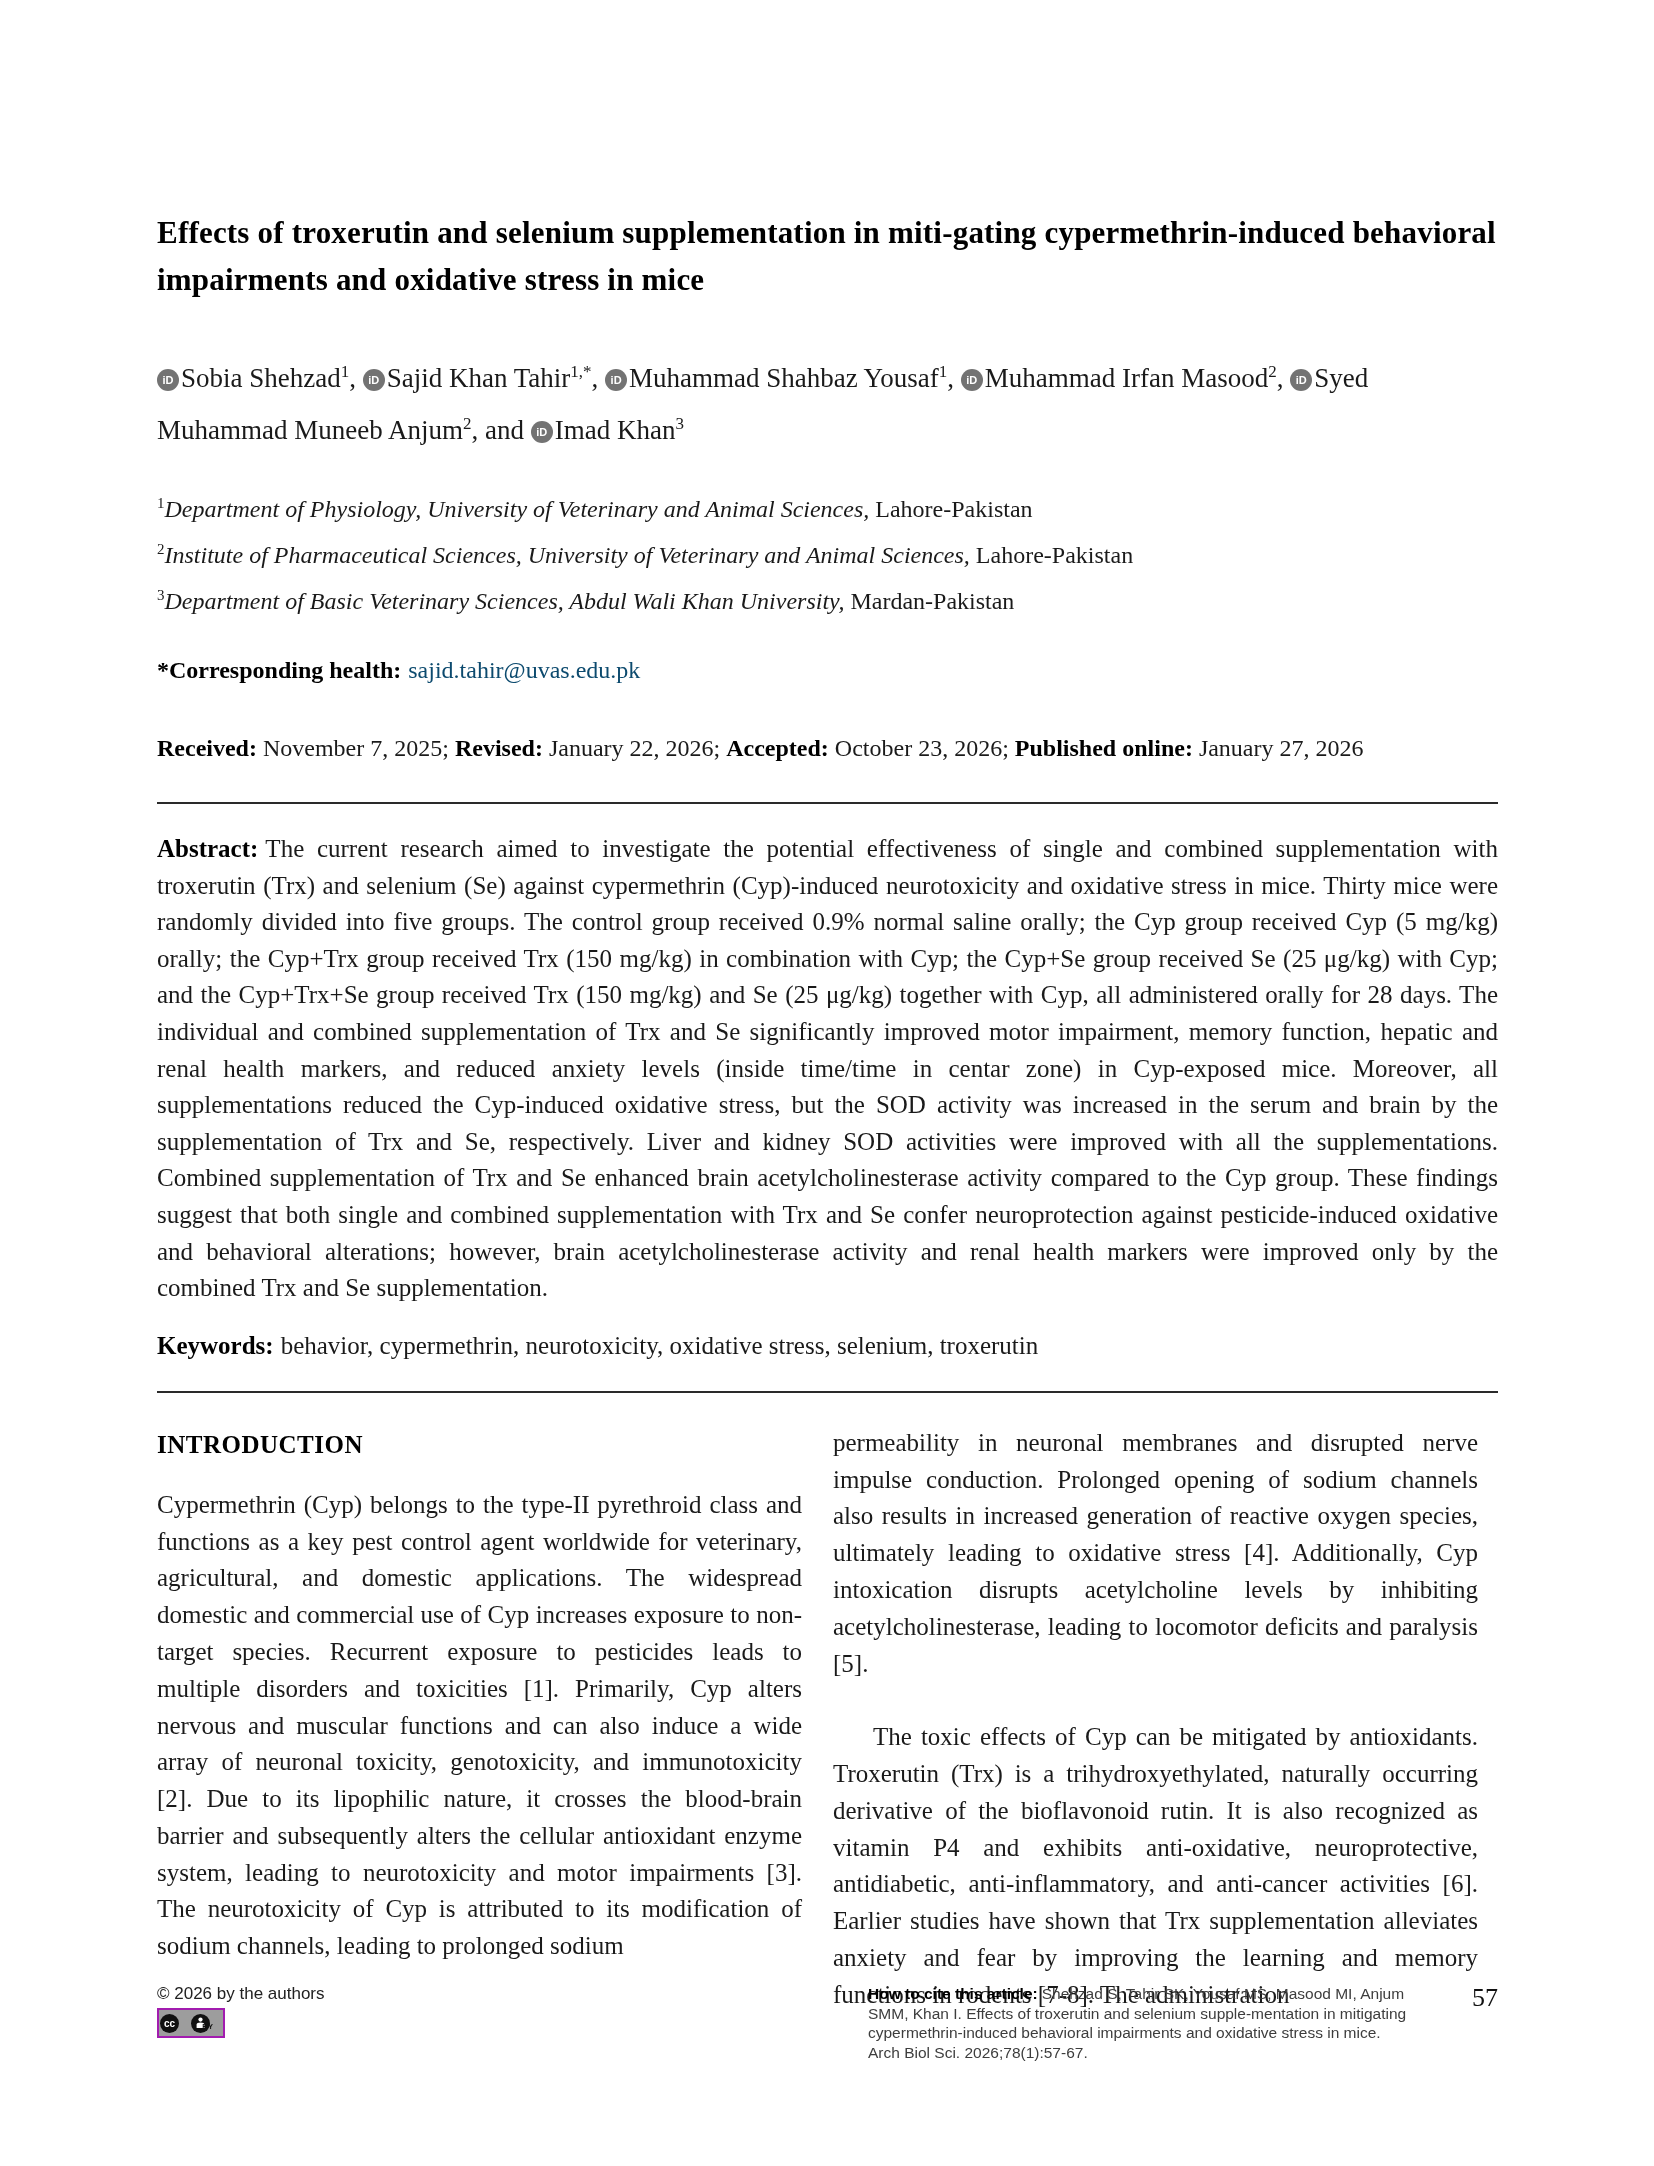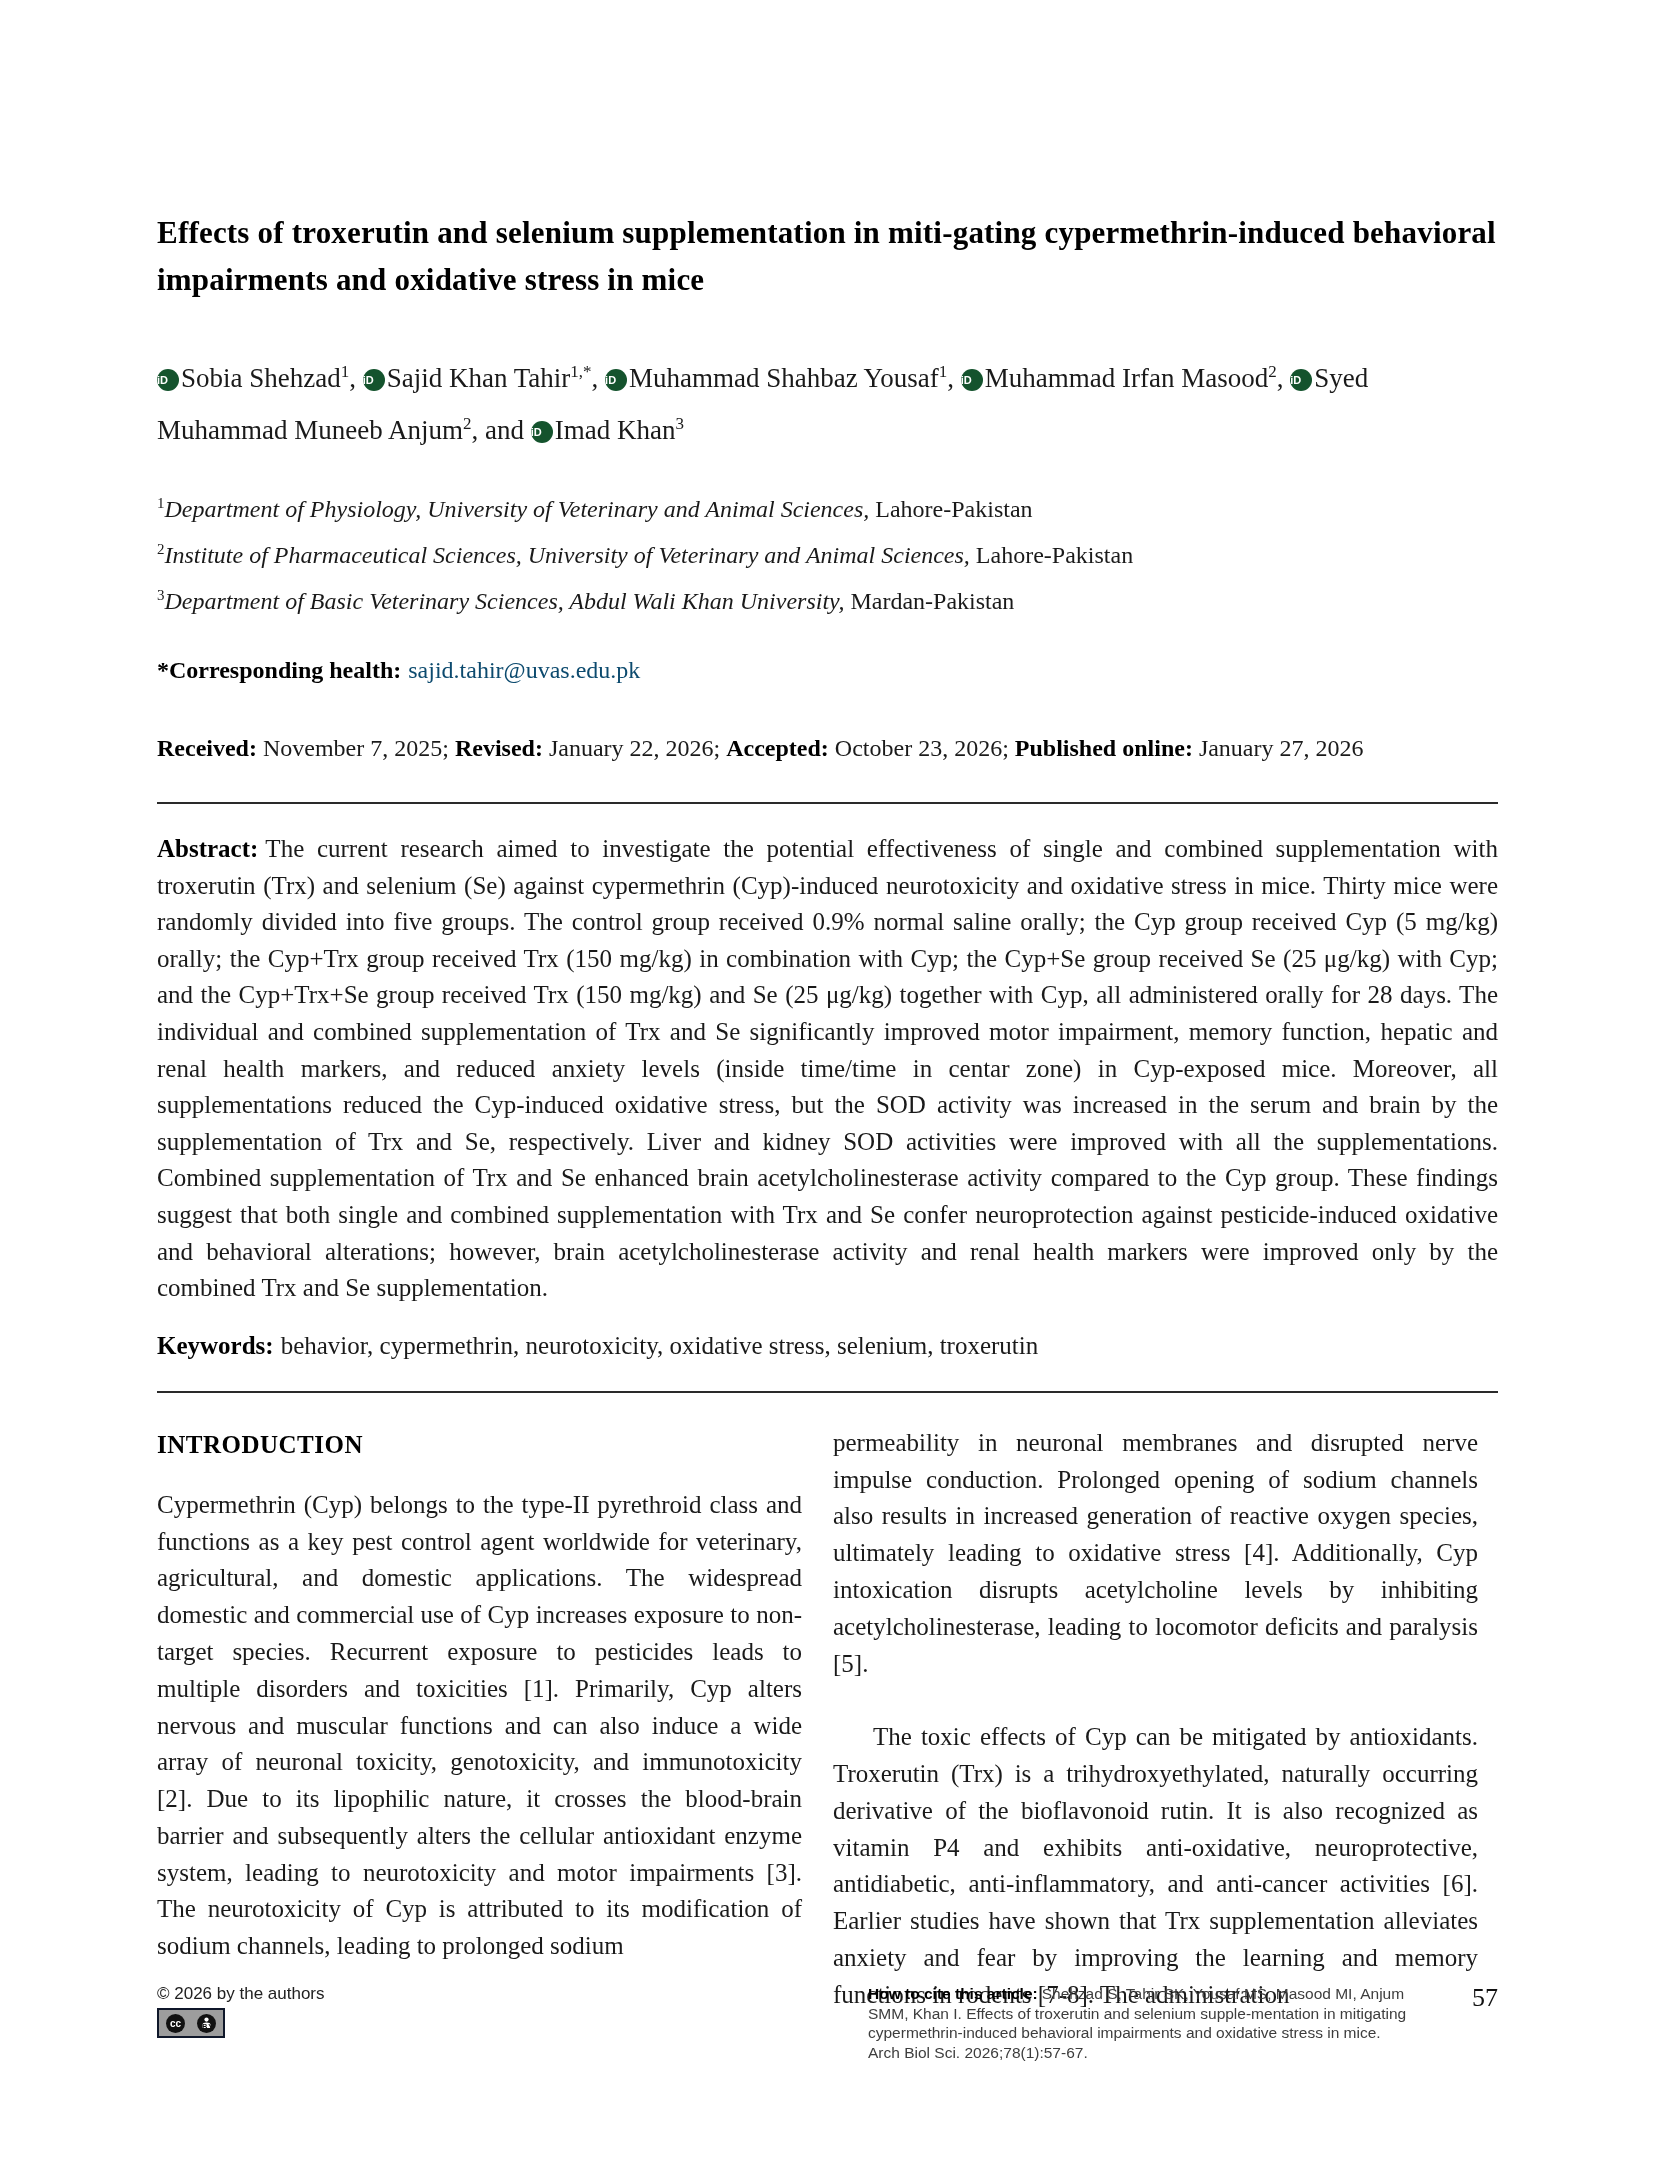--- a/index.html
+++ b/index.html
@@ -13,21 +13,21 @@
   .meta-row { display:flex; justify-content:space-between; font-size:21px; line-height:24px; }
   .doi { color:#1a1a1a; text-decoration:none; }
   h1.title {
     margin:54px 0 0 0; font-size:31px; line-height:47px; font-weight:bold; color:#000;
     letter-spacing:0.2px;
   }
   .authors { margin-top:46px; font-size:27px; line-height:45px; }
   .authors sup { font-size:17px; }
   .orcid {
     display:inline-block; width:22px; height:22px; border-radius:50%;
-    background:#14532d; color:#fff; 
+    background:#737373; color:#fff; text-align:center;
     font-family:"Liberation Sans","DejaVu Sans",sans-serif;
     font-size:11px; font-weight:bold; line-height:22px; vertical-align:3px; margin-right:2px;
   }
   .affiliations { margin-top:30px; font-size:24px; }
   .affil-line { line-height:40px; }
   .affil-line sup { font-size:15px; }
   .affil-it { font-style:italic; }
   .corresponding { margin:34px 0 0 0; font-size:24px; line-height:30px; }
   .corresponding b, .dates b, .abstract b, .keywords b, .cite-label { color:#000; }
   .corresponding .email { margin-left:7px; color:#0c4a6e; text-decoration:none; }
@@ -45,22 +45,22 @@
   }
   .col p { margin:0; font-size:25px; line-height:36.8px; text-align:justify; }
   .col p.indent { text-indent:40px; margin-top:37px; }
   .footer { position:absolute; left:157px; right:156px; top:1984px; display:flex; align-items:flex-start; }
   .copyright-block {
     width:560px; font-family:"Liberation Sans","DejaVu Sans",sans-serif;
     font-size:17px; color:#222; line-height:20px;
   }
   .cc-badge {
     position:relative; margin-top:4px; display:inline-flex; align-items:center; gap:12px;
-    width:68px; height:30px; background:#9d9d9d; border:2px solid #0f172a;
-    box-sizing:border-box; padding:0 7px; text-decoration:none;
+    width:68px; height:30px; background:#9d9d9d; border:2px solid #a21caf;
+    box-sizing:border-box; padding:0 1px; text-decoration:none;
   }
   .badge-circle {
     width:19px; height:19px; border-radius:50%; background:#111; color:#fff;
     text-align:center; font-family:"Liberation Sans","DejaVu Sans",sans-serif;
     font-size:10px; font-weight:bold; line-height:19px; flex:0 0 auto;
   }
   .badge-circle svg { display:block; margin:3px auto 0 auto; }
   .by-label {
     position:absolute; right:9px; bottom:-1px;
     font-family:"Liberation Sans","DejaVu Sans",sans-serif;

